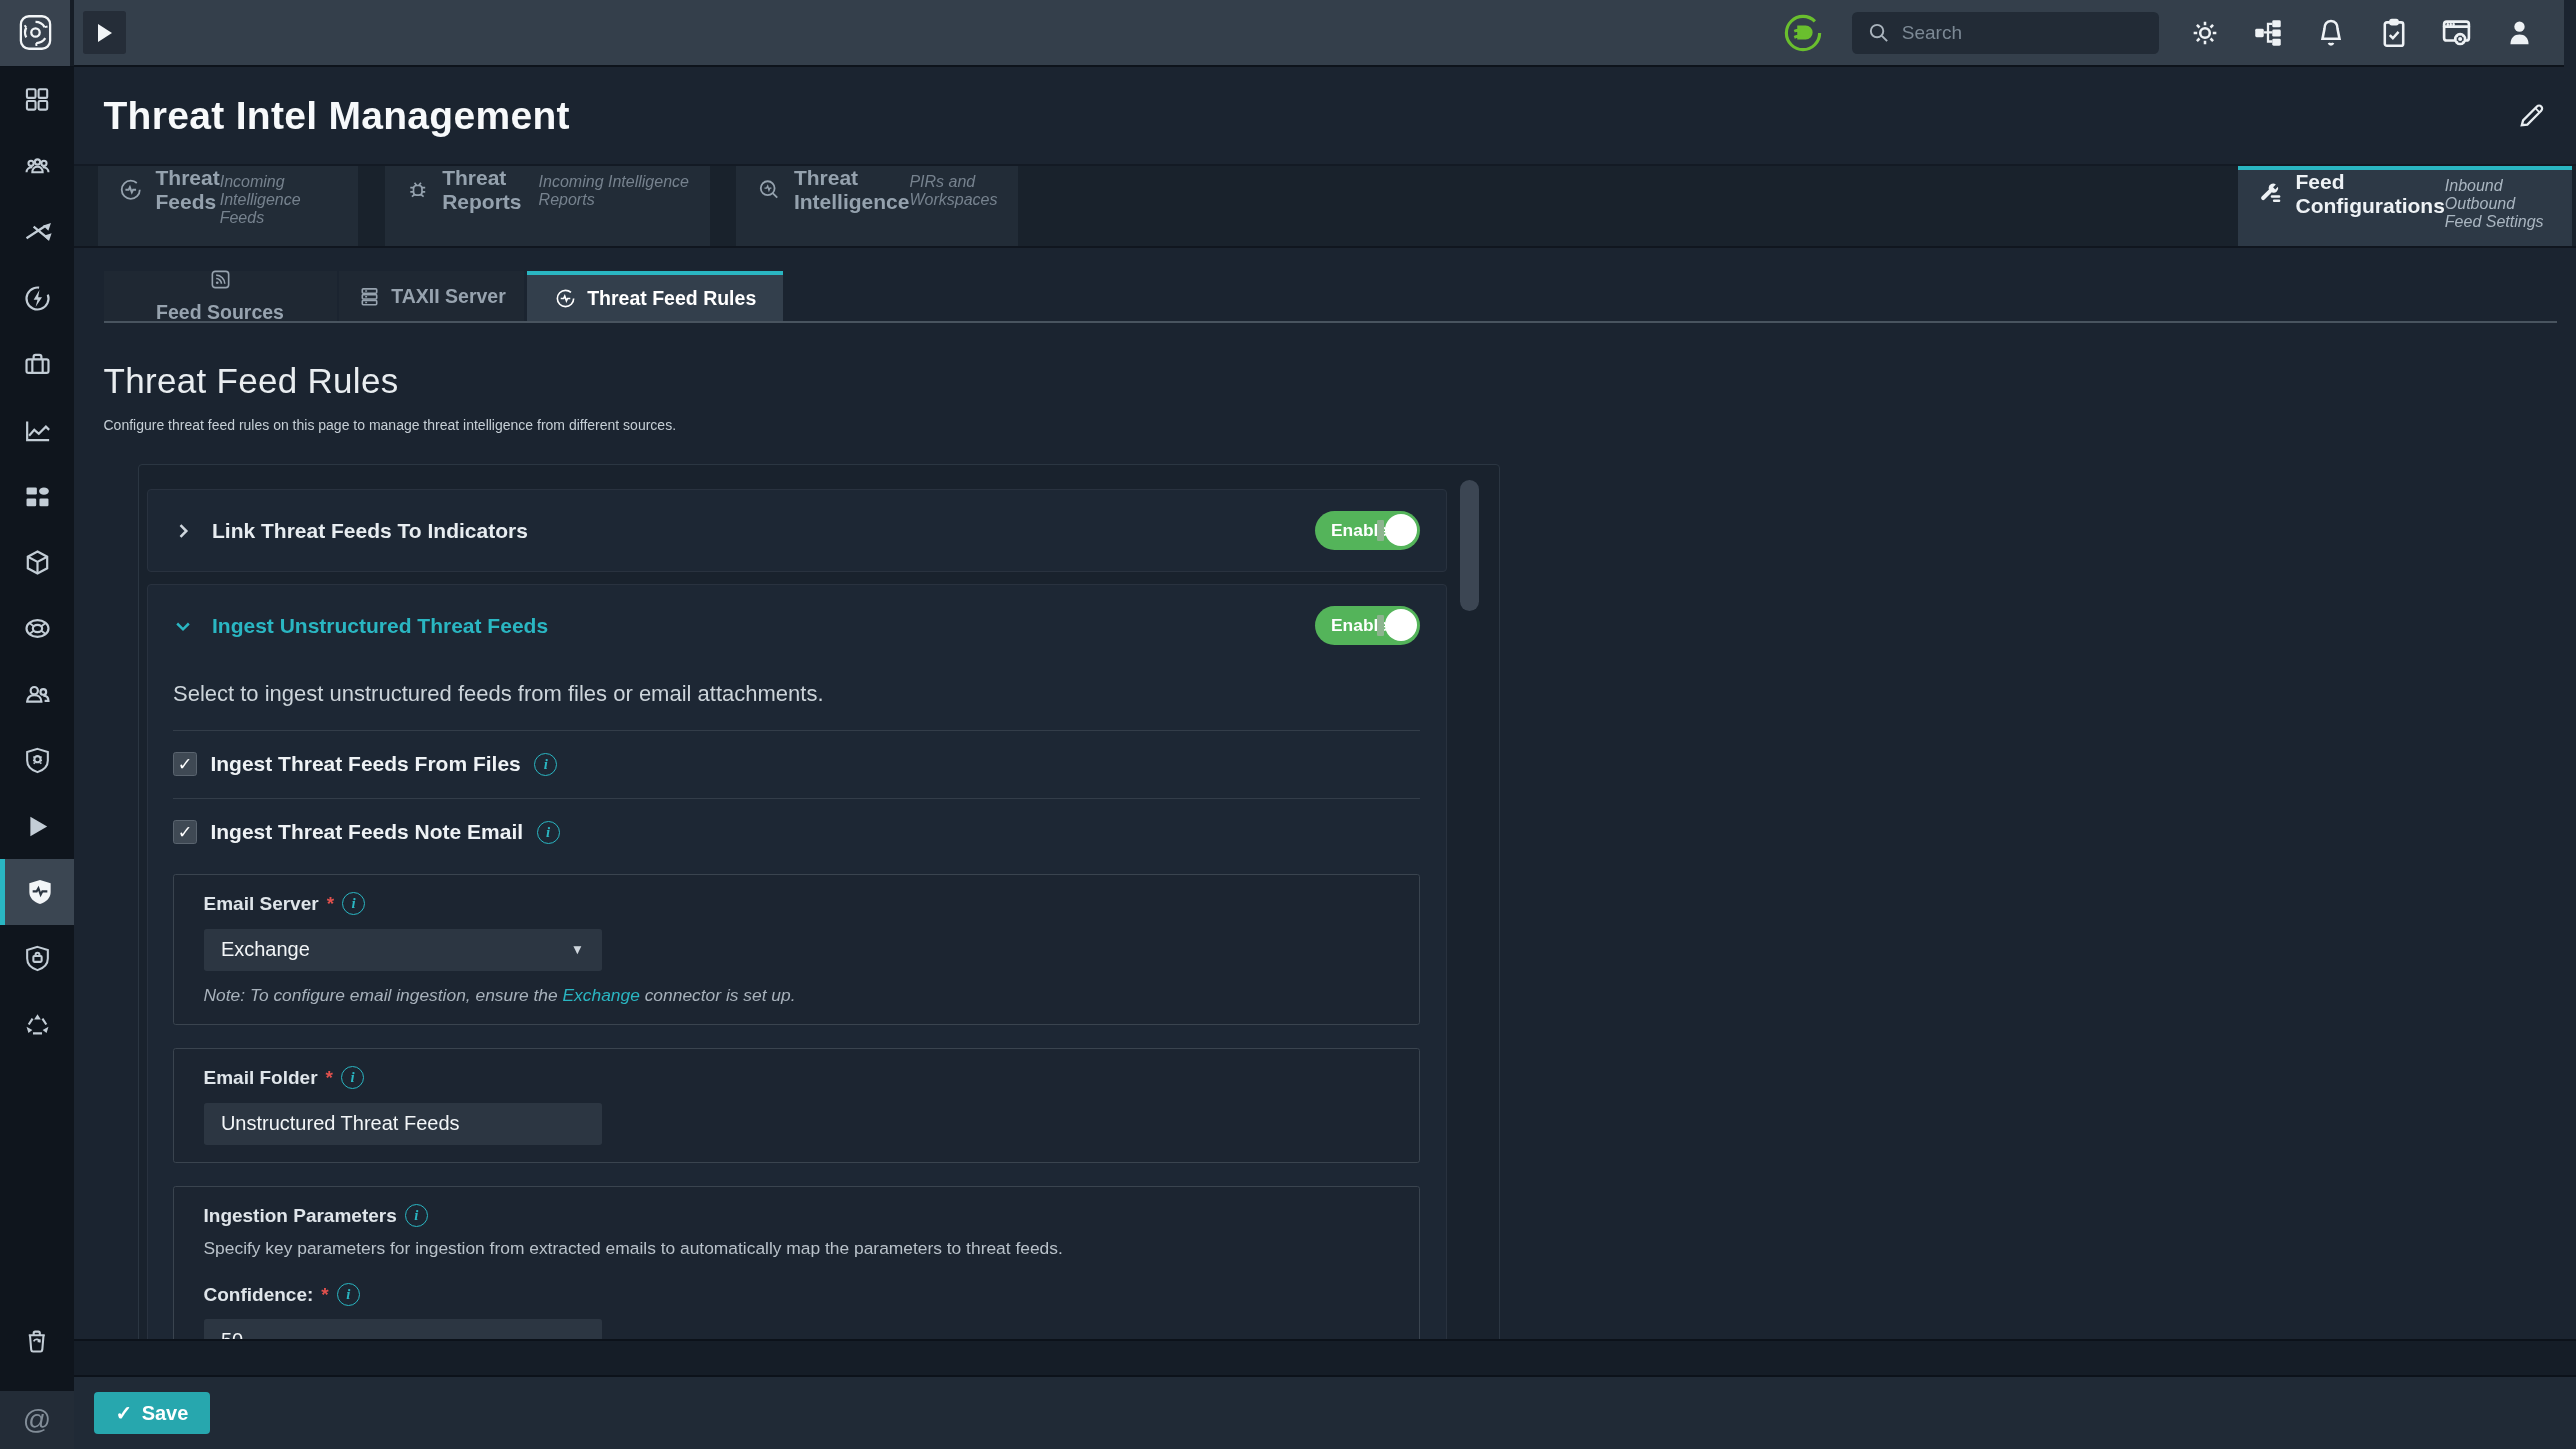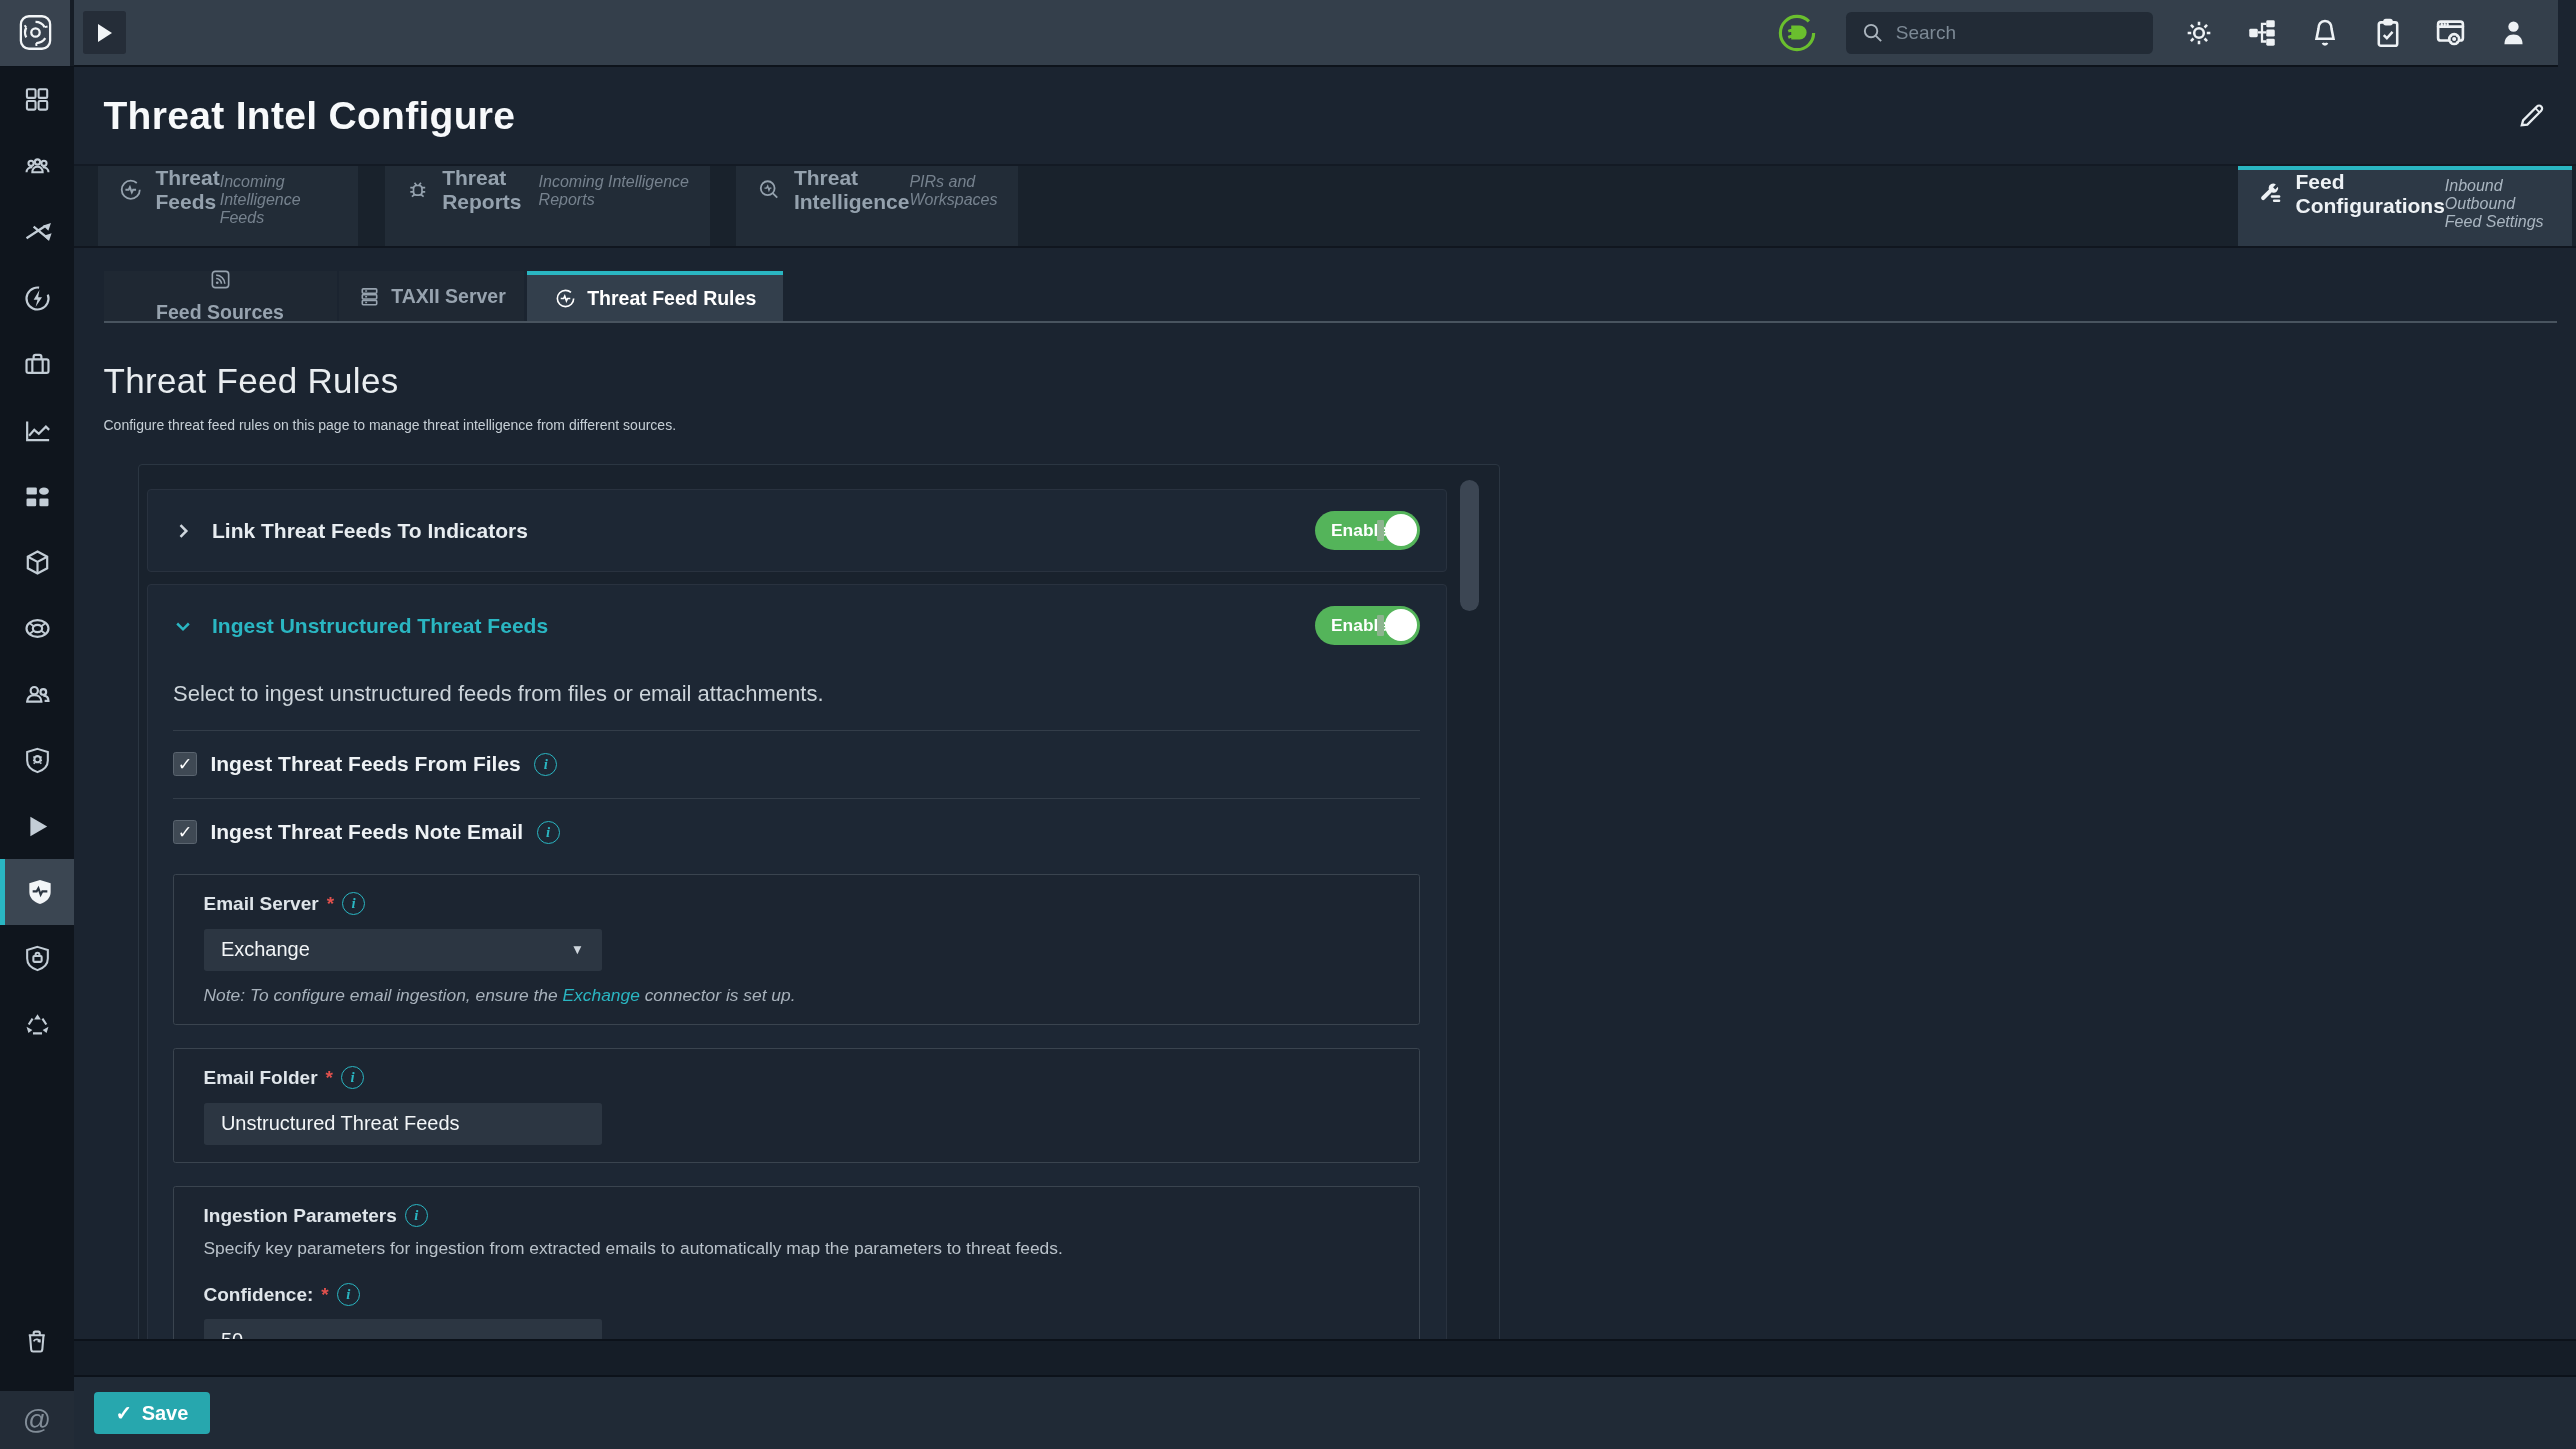--- a/index.html
+++ b/index.html
@@ -1,20 +1,20 @@
 <!DOCTYPE html>
 <html style="font-size:10.7px"><head>
 <meta charset="utf-8">
 <style>
   * { margin:0; padding:0; box-sizing:border-box; }
   html,body { width:2576px; height:1449px; background:#1b2430; overflow:hidden;
     font-family:"Liberation Sans", sans-serif; color:#dfe5ea; }
 
   
-  .topbar { position:fixed; top:0; left:0; right:18px; height:67px; background:#343f4b;
+  .topbar { position:fixed; top:0; left:0; right:12px; height:67px; background:#343f4b;
     display:flex; align-items:center; z-index:50; border-bottom:2.7px solid #0d131b; }
   .logo-box { width:74px; height:67px; background:#39434f; display:flex; align-items:center;
     justify-content:center; border-right:4px solid #161d26; flex:none; }
   .expand-btn { width:43px; height:43px; margin-left:9.4px; background:#252d38; border-radius:2.7px;
     display:flex; align-items:center; justify-content:center; }
   .expand-tri { width:0; height:0; border-left:14.8px solid #f2f5f7; border-top:9.4px solid transparent;
     border-bottom:9.4px solid transparent; }
   .topbar-right { margin-left:auto; display:flex; align-items:center; gap:28px; padding-right:27px; }
   .conn-health { width:42px; height:42px; }
   .search-box { width:307px; height:42px; background:#222b36; border-radius:5.4px; display:flex;
@@ -337,21 +337,21 @@
     </span>
   </div>
   <div class="sidebar-bottom">
     <span>@</span>
   </div>
 </div>
 
 <div class="main">
 
   <div class="title-row">
-    <span class="page-title">Threat Intel Configure</span>
+    <span class="page-title">Threat Intel Management</span>
     <span class="edit-pencil">
       <svg width="31" height="31" viewBox="0 0 24 24" fill="none" stroke="currentColor" stroke-width="1.8">
         <path d="M4.5 19.5 L5.5 15.8 L16.2 5 a2.3 2.3 0 0 1 3.3 3.3 L8.8 19 L4.5 19.5 Z"></path>
         <path d="M15 6.3 l3.2 3.2" stroke-width="1.4"></path>
       </svg>
     </span>
   </div>
 
   <div class="tabs-row">
     <div class="tab t1">

